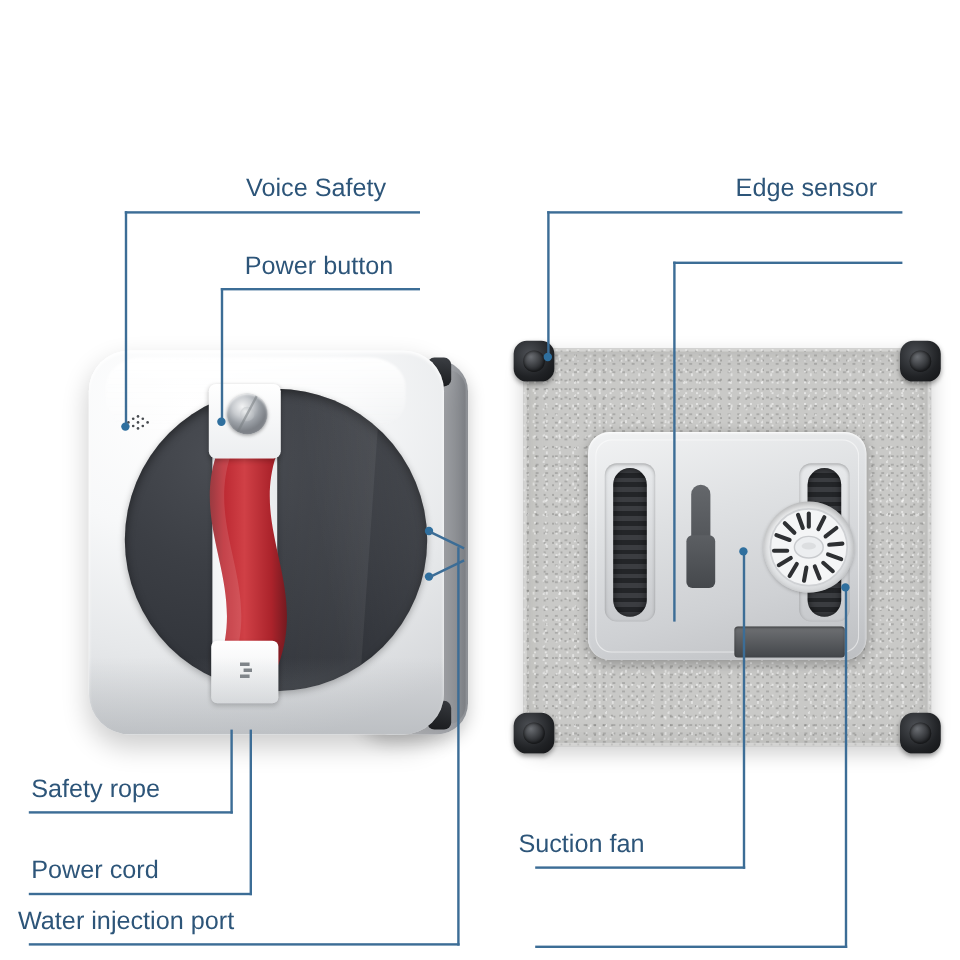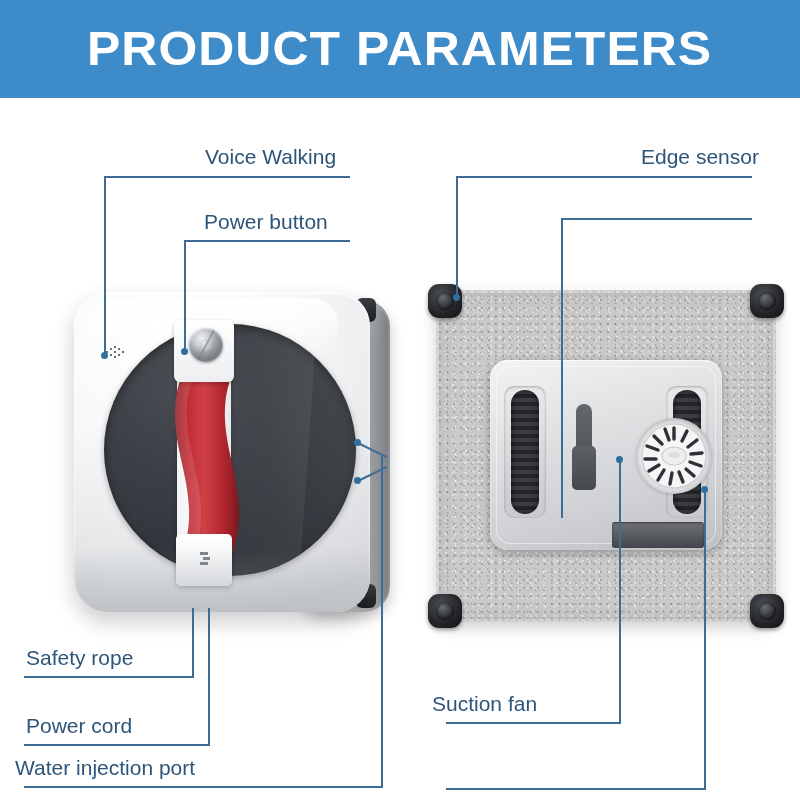--- a/index.html
+++ b/index.html
@@ -212,23 +212,20 @@
     position:absolute;left:8px;top:8px;width:18px;height:18px;border-radius:50%;
     background:radial-gradient(circle at 36% 30%,#6b6e73,#232528 70%);
     box-shadow:inset 0 0 3px rgba(0,0,0,.8);
   }
 </style>
 </head>
 <body>
 
 <div id="stage">
 
-  <div class="header">
-    <div class="header-title">PRODUCT PARAMETERS</div>
-  </div>
   <div class="header-underline"></div>
 
   <div class="dev-left">
 
     <div class="dl-side"></div>
     <div class="dl-side-edge"></div>
 
     <div class="dl-port" style="left:288px;top:146px;"></div>
     <div class="dl-port" style="left:288px;top:184px;"></div>
     <div class="dl-wheel" style="left:290px;top:6px;"></div>
@@ -380,22 +377,22 @@
   <div class="lead-v" style="left:561px;top:218px;height:300px;"></div>
 
   <div class="lead-v" style="left:619px;top:462px;height:262px;"></div>
   <div class="lead-dot" style="left:616px;top:456px;"></div>
   <div class="lead-h" style="left:446px;top:722px;width:175px;"></div>
 
   <div class="lead-v" style="left:704px;top:492px;height:298px;"></div>
   <div class="lead-dot" style="left:701px;top:486px;"></div>
   <div class="lead-h" style="left:446px;top:788px;width:260px;"></div>
 
-  <div class="label" style="left:205px;top:146px;">Voice Walking</div>
+  <div class="label" style="left:205px;top:146px;">Voice Safety</div>
   <div class="label" style="left:204px;top:211px;">Power button</div>
   <div class="label" style="left:26px;top:647px;">Safety rope</div>
   <div class="label" style="left:26px;top:715px;">Power cord</div>
   <div class="label" style="left:15px;top:757px;">Water injection port</div>
 
-  <div class="label" style="left:613px;top:146px;margin-left:28px;">Edge sensor</div>
+  <div class="label" style="left:613px;top:146px;">Edge sensor</div>
   <div class="label" style="left:432px;top:693px;">Suction fan</div>
 
 </div>
 
 </body></html>

